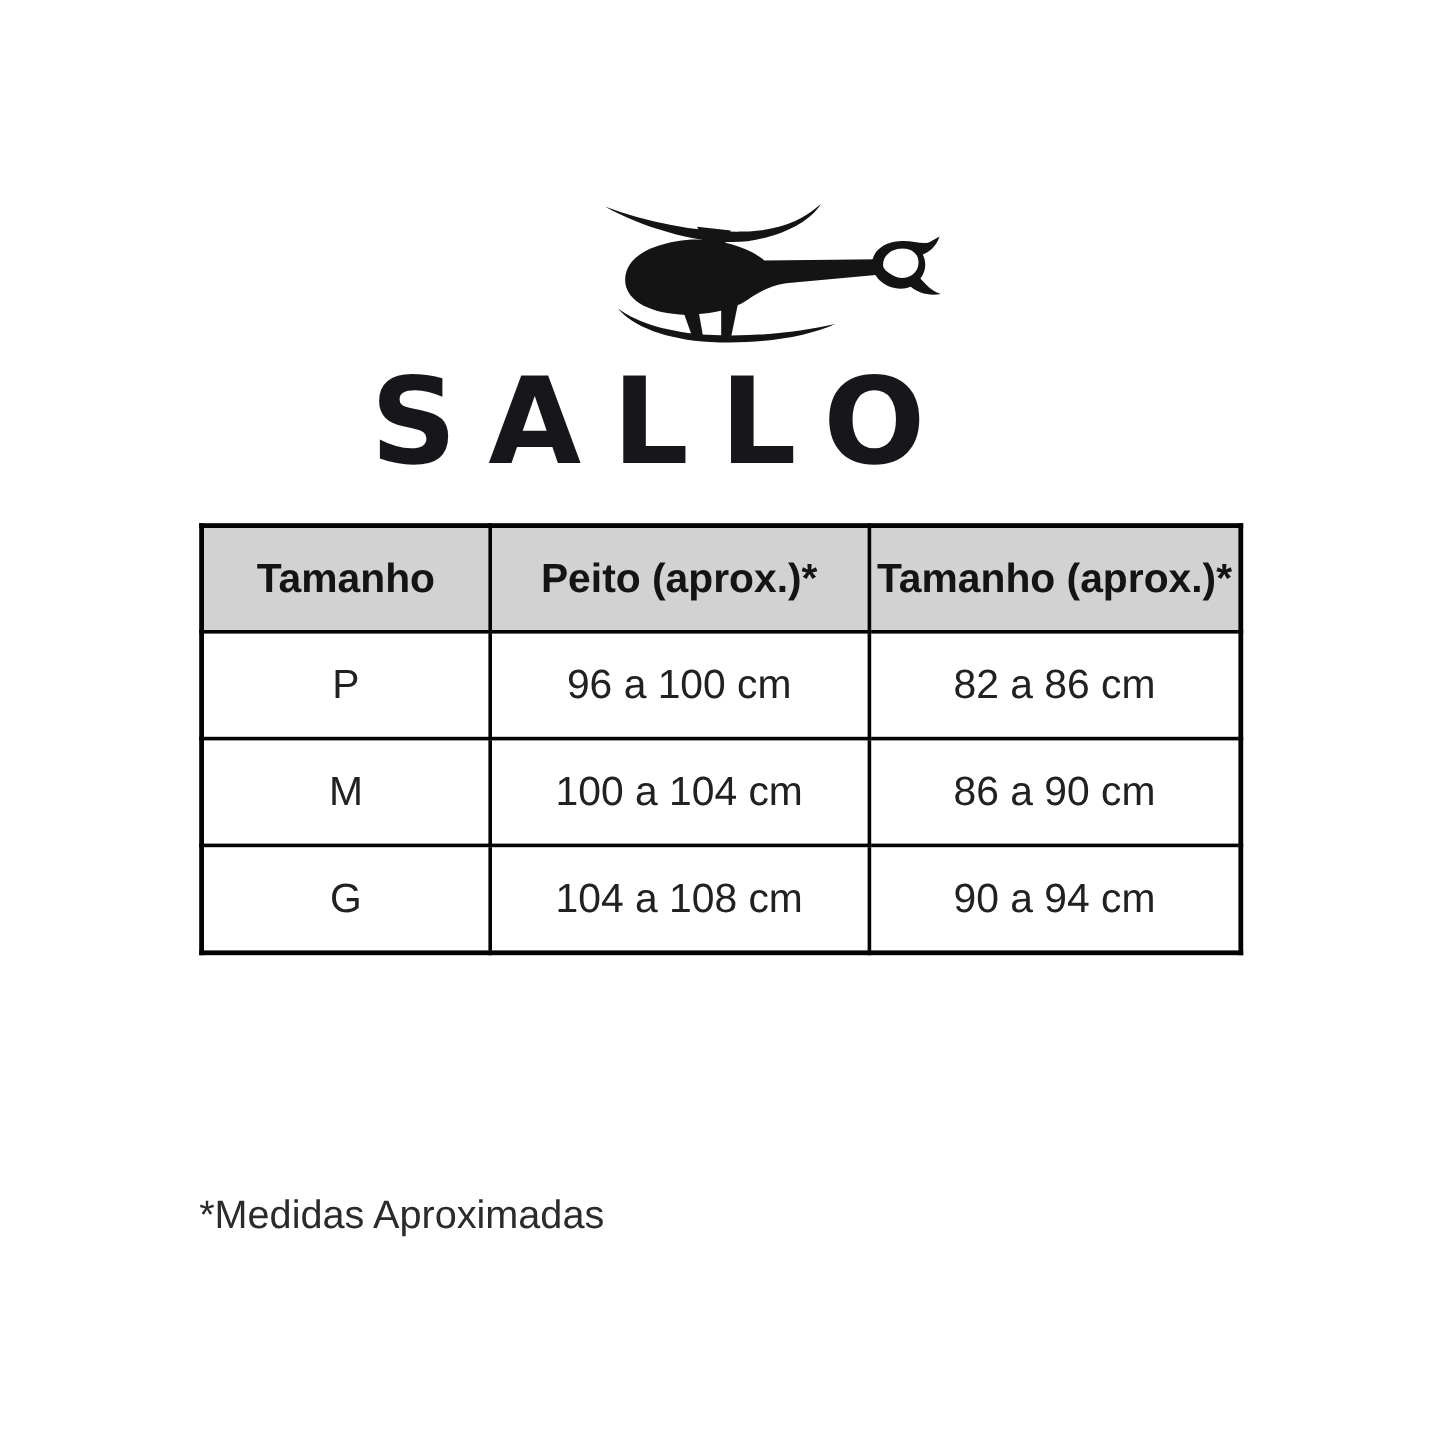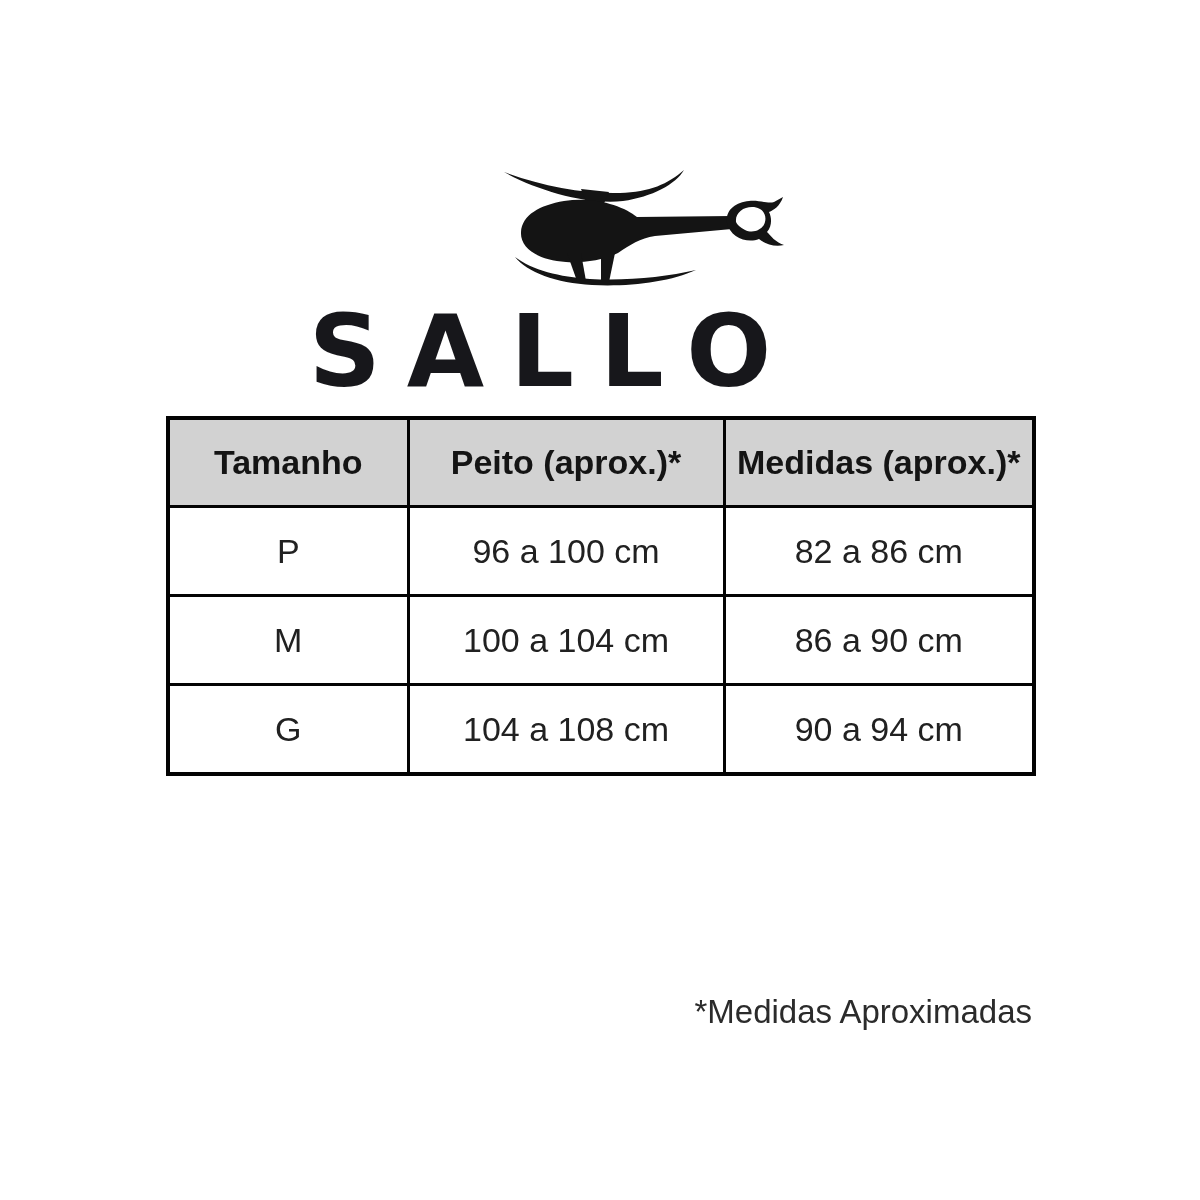--- a/index.html
+++ b/index.html
@@ -23,21 +23,21 @@
     font-weight:bold;
     font-size:100px; line-height:100px;
     letter-spacing:26px; padding-left:26px;
     box-sizing:border-box;
     color:#17171b;
     white-space:nowrap;
   }
 
   
   table.size-table {
-    position:absolute; left:166px; top:416px;
+    position:absolute; left:166px; top:436px;
     width:866px;
     border-collapse:collapse;
     table-layout:fixed;
     border:4px solid #030303;
   }
   .size-table th, .size-table td {
     border:3px solid #030303;
     text-align:center;
     vertical-align:middle;
     padding:0;
@@ -53,21 +53,21 @@
     background:#ffffff;
     height:86px;
     font-size:34px;
     font-weight:normal;
     color:#212121;
   }
 
   
   .footnote {
     position:absolute; left:166px; top:993px; width:866px;
-    text-align:right;
+    text-align:left;
     font-size:33px;
     color:#2b2b2b;
   }
 </style>
 </head>
 <body>
 
 <svg class="heli-icon" viewBox="0 0 320 140" xmlns="http://www.w3.org/2000/svg" aria-hidden="true">
   <g fill="#141414">
 
@@ -101,21 +101,21 @@
 <table class="size-table">
   <colgroup>
     <col style="width:240px">
     <col style="width:316px">
     <col style="width:310px">
   </colgroup>
   <thead>
     <tr>
       <th>Tamanho</th>
       <th>Peito (aprox.)*</th>
-      <th>Medidas (aprox.)*</th>
+      <th>Tamanho (aprox.)*</th>
     </tr>
   </thead>
   <tbody>
     <tr>
       <td>P</td>
       <td>96 a 100 cm</td>
       <td>82 a 86 cm</td>
     </tr>
     <tr>
       <td>M</td>

